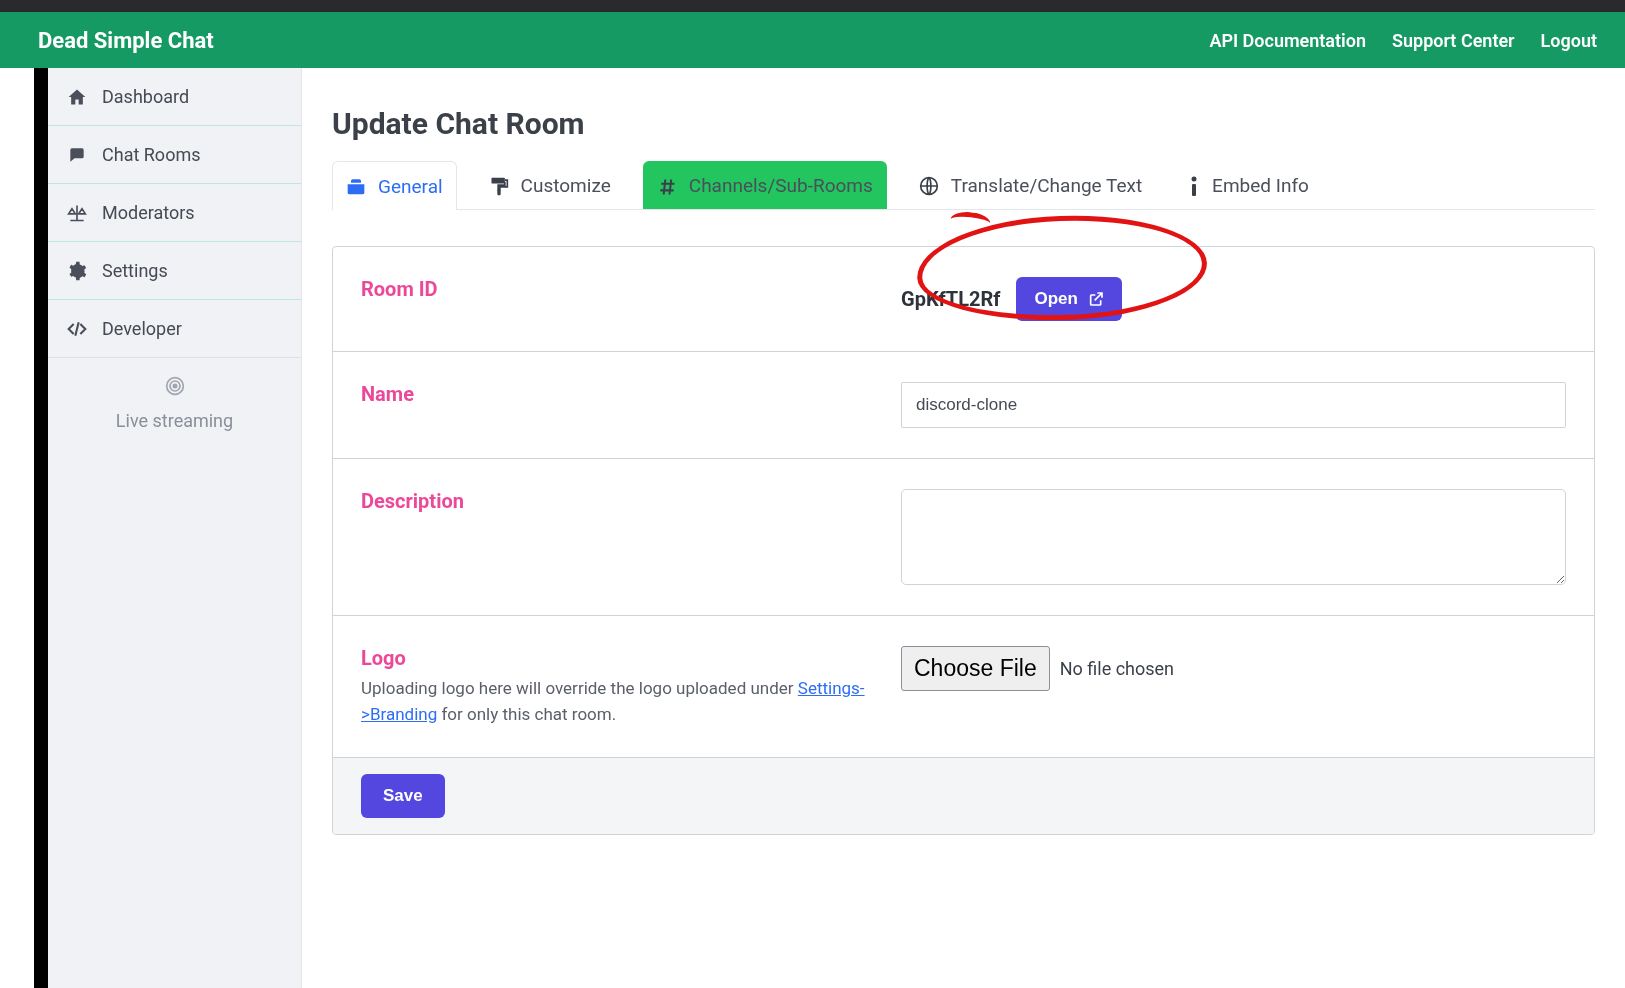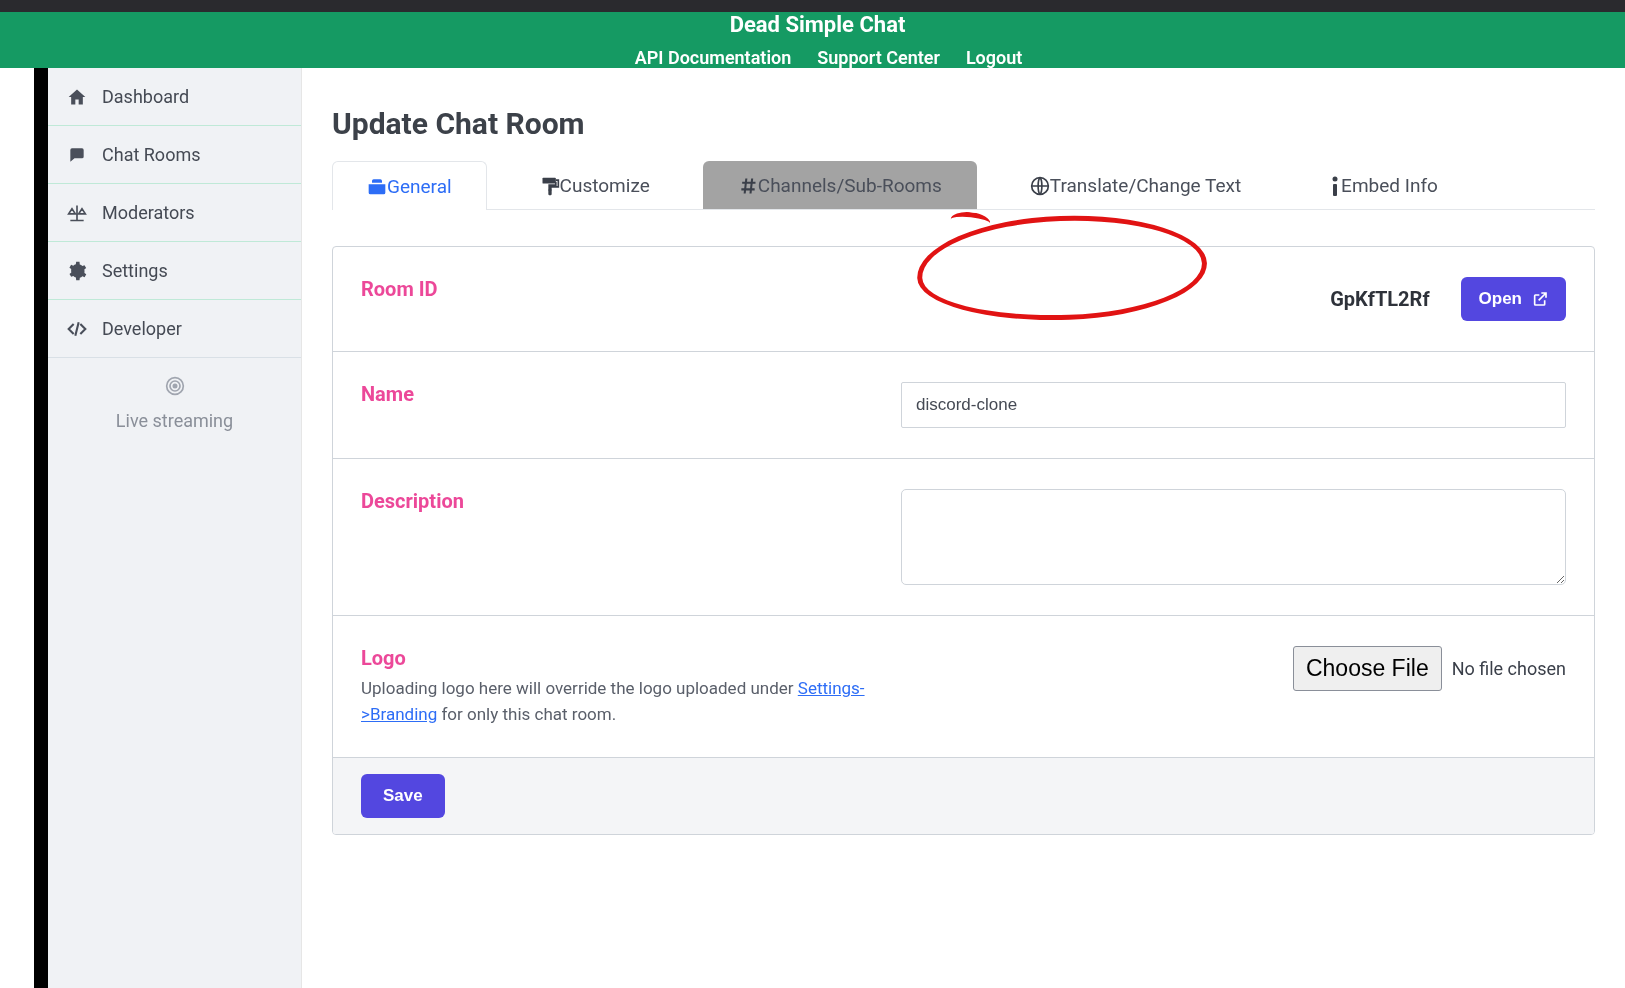--- a/index.html
+++ b/index.html
@@ -21,21 +21,20 @@
     flex-direction: column;
     height: calc(100% - 12px);
   }
   .topbar {
     background: #159a63;
     color: #fff;
     height: 56px;
     display: flex;
     align-items: center;
     padding: 0 28px 0 38px;
-    flex-direction: column;
   }
   .topbar .brand {
     font-weight: 700;
     font-size: 22px;
     flex: 1;
   }
   .topbar .links a {
     color: #fff;
     text-decoration: none;
     font-weight: 600;
@@ -82,65 +81,66 @@
     color: #3c4149;
     margin-bottom: 20px;
   }
   .tabs {
     display: flex;
     border-bottom: 1px solid #e3e6ea;
     margin-bottom: 36px;
     position: relative;
   }
   .tab {
-    padding: 12px 34px;
+    padding: 12px 13px;
     display: flex;
     align-items: center;
-    gap: 0;
+    gap: 12px;
     font-size: 19px;
     color: #4a4f5a;
     cursor: pointer;
     border: 1px solid transparent;
     border-bottom: none;
     position: relative;
     margin-right: 18px;
   }
   .tab.active {
     color: #2d6df6;
     background: #fff;
     border-color: #e3e6ea;
     border-top-left-radius: 6px;
     border-top-right-radius: 6px;
     margin-bottom: -1px;
     z-index: 2;
   }
   .tab.active .ic { color:#2d6df6; }
   .tab.hover {
-    background: #a3a3a3;
+    background: #22c55e;
     border-top-left-radius: 6px;
     border-top-right-radius: 6px;
+    align-items: flex-end;
   }
   .tab .ic { color:#3a3f49; display:flex; }
   .panel {
     border: 1px solid #cfd4da;
     border-radius: 4px;
     overflow: hidden;
   }
   .row {
     display: flex;
     padding: 30px 28px;
     border-bottom: 1px solid #cfd4da;
     align-items: flex-start;
   }
   .row.footer { background:#f4f5f7; border-bottom:none; padding: 16px 28px; }
   .row .lbl { width: 540px; flex-shrink:0; }
   .row .lbl .title { font-weight:700; font-size:20px; color:#ec4899; }
   .row .lbl .sub { font-size:17px; color:#5a5f6a; margin-top:6px; line-height:1.5; max-width: 540px;}
   .row .lbl .sub a { color:#2d6df6; text-decoration: underline; }
-  .row .val { flex: 1; display:flex; align-items:center; gap: 31px; justify-content: flex-end;}
+  .row .val { flex: 1; display:flex; align-items:center; gap: 16px;}
   .roomid { font-weight:700; font-size:20px; color:#2e323a; }
   .btn-open {
     background:#5347e0;
     color:#fff;
     border:none;
     border-radius:6px;
     padding: 12px 18px;
     font-size:17px;
     font-weight:600;
     cursor:pointer;

